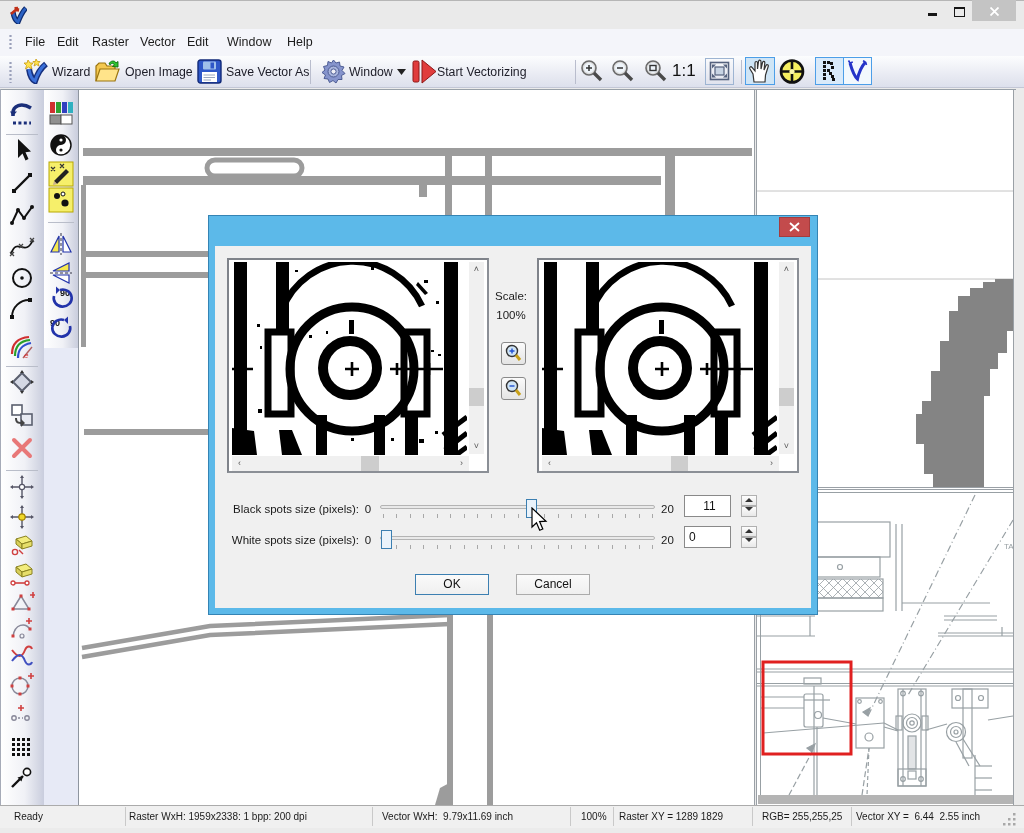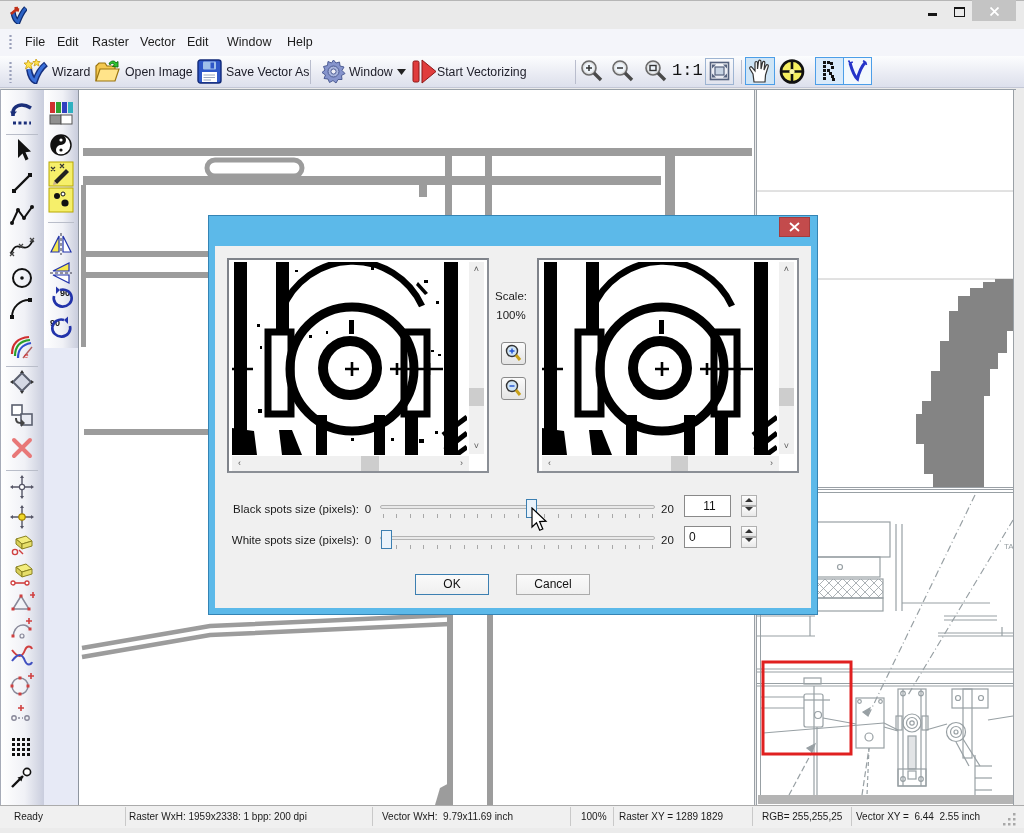--- a/index.html
+++ b/index.html
@@ -153,21 +153,21 @@
       <path d="M15 14 L22 21" stroke="#4a4a4a" stroke-width="3.4"></path>
     </svg>
 
     <svg class="abs" style="left:643px;top:59px" width="25" height="25" viewBox="0 0 25 25">
       <circle cx="10" cy="9" r="7" fill="#dcdcdc" stroke="#6a6a6a" stroke-width="1.6"></circle>
       <circle cx="10" cy="9" r="5" fill="#eef4fa"></circle>
       <rect x="7" y="6.5" width="6" height="5" fill="none" stroke="#333" stroke-width="1.4"></rect>
       <path d="M15 14 L22 21" stroke="#4a4a4a" stroke-width="3.4"></path>
     </svg>
 
-    <div class="abs" style="left:672px;top:61px;width:30px;font-family:Liberation Mono, monospace;font-size:17px;color:#111;">1:1</div>
+    <div class="abs" style="left:672px;top:61px;width:30px;font-family:Liberation Sans, sans-serif;font-size:17px;color:#111;">1:1</div>
 
     <div class="abs" style="left:705px;top:58px;width:29px;height:27px;border:1px solid #9db4d2;box-sizing:border-box;">
       <svg width="27" height="25" viewBox="0 0 27 25">
         <rect x="4.5" y="3.5" width="18" height="17" fill="none" stroke="#55627e" stroke-width="1.6"></rect>
         <rect x="9" y="8" width="9" height="8" fill="#c8d4e4" stroke="#55627e" stroke-width="1.2"></rect>
         <path d="M6 5.5 l4 0 l-4 4 Z M21 5.5 l-4 0 l4 4 Z M6 18.5 l4 0 l-4 -4 Z M21 18.5 l-4 0 l4 -4 Z" fill="#55627e"></path>
       </svg>
     </div>
 
     <div class="abs" style="left:745px;top:57px;width:30px;height:28px;background:#cfe5f6;border:1px solid #4c9ee8;box-sizing:border-box;">

